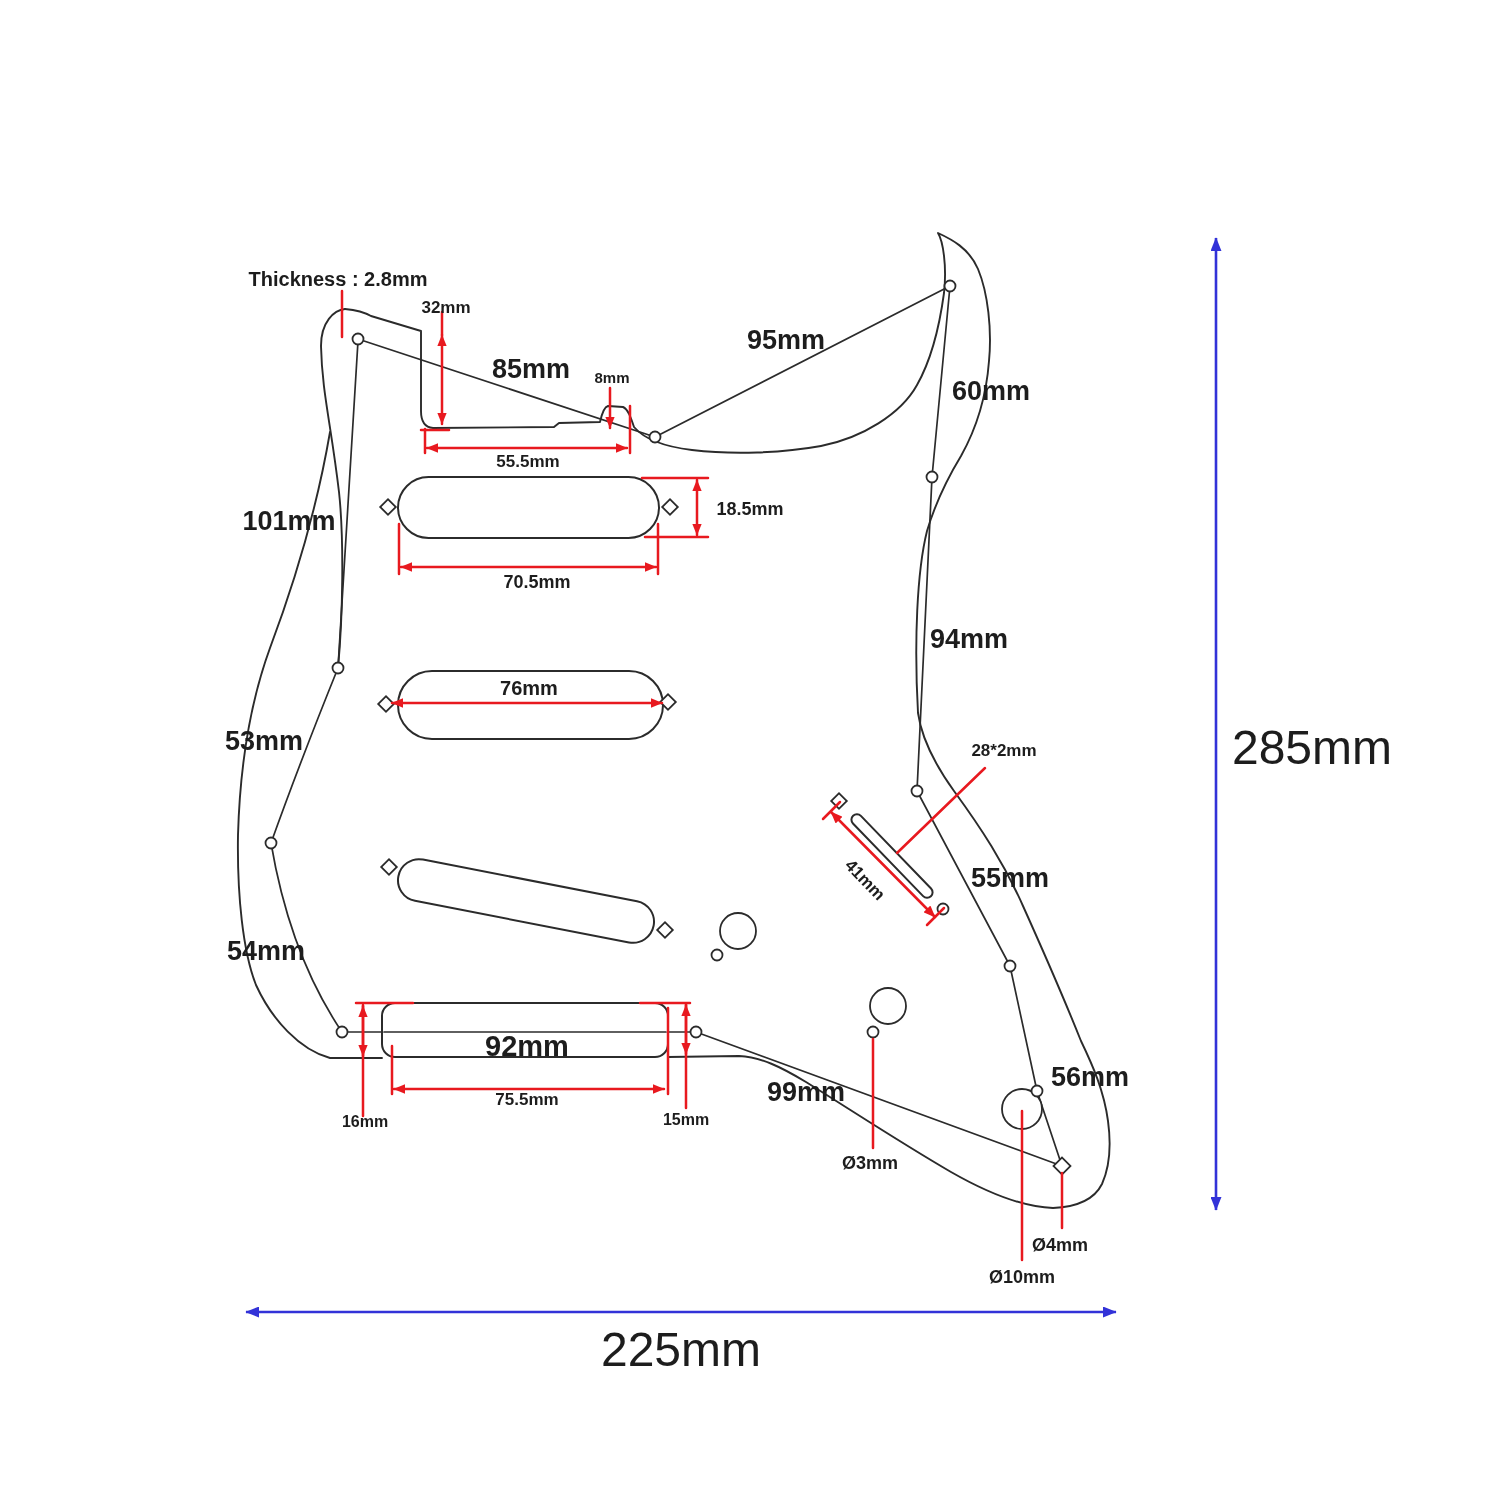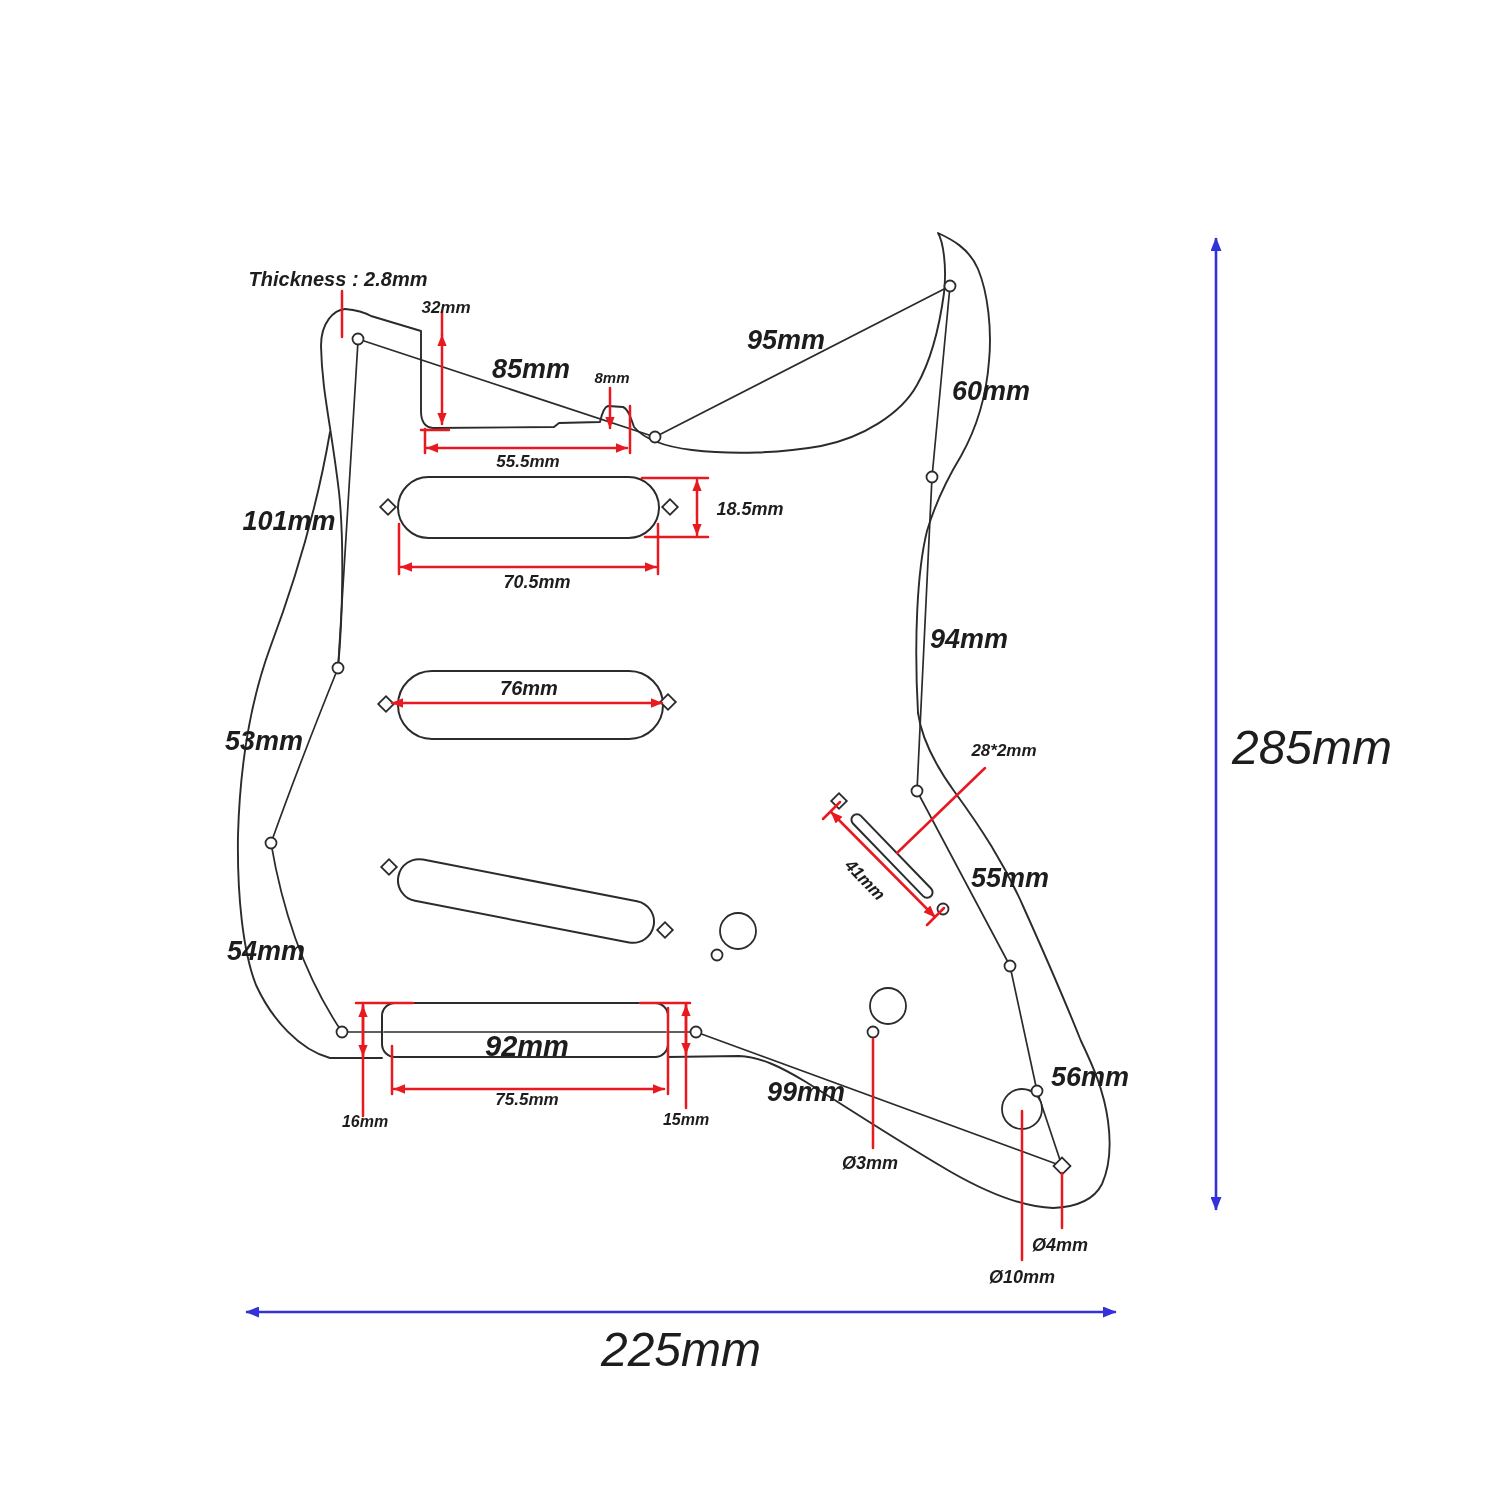--- a/index.html
+++ b/index.html
@@ -1,16 +1,16 @@
 <!DOCTYPE html>
 <html><head>
 <meta charset="utf-8">
 <style>
   html,body{margin:0;padding:0;background:#fff;}
-  #stage{position:relative;width:1500px;height:1500px;background:#ffffff;overflow:hidden;font-style:italic;}
+  #stage{position:relative;width:1500px;height:1500px;background:#ffffff;overflow:hidden;}
   svg{position:absolute;left:0;top:0;}
   svg text{font-family:"Liberation Sans", sans-serif;fill:#1d1d1d;}
   .t27{font-size:27px;font-weight:600;}
   .t29{font-size:29px;font-weight:600;}
   .t20{font-size:20px;font-weight:700;}
   .t18{font-size:18px;font-weight:700;}
   .t17{font-size:17px;font-weight:700;}
   .t16{font-size:16px;font-weight:700;}
   .t15{font-size:15px;font-weight:700;}
   .t48{font-size:48px;font-weight:400;}

